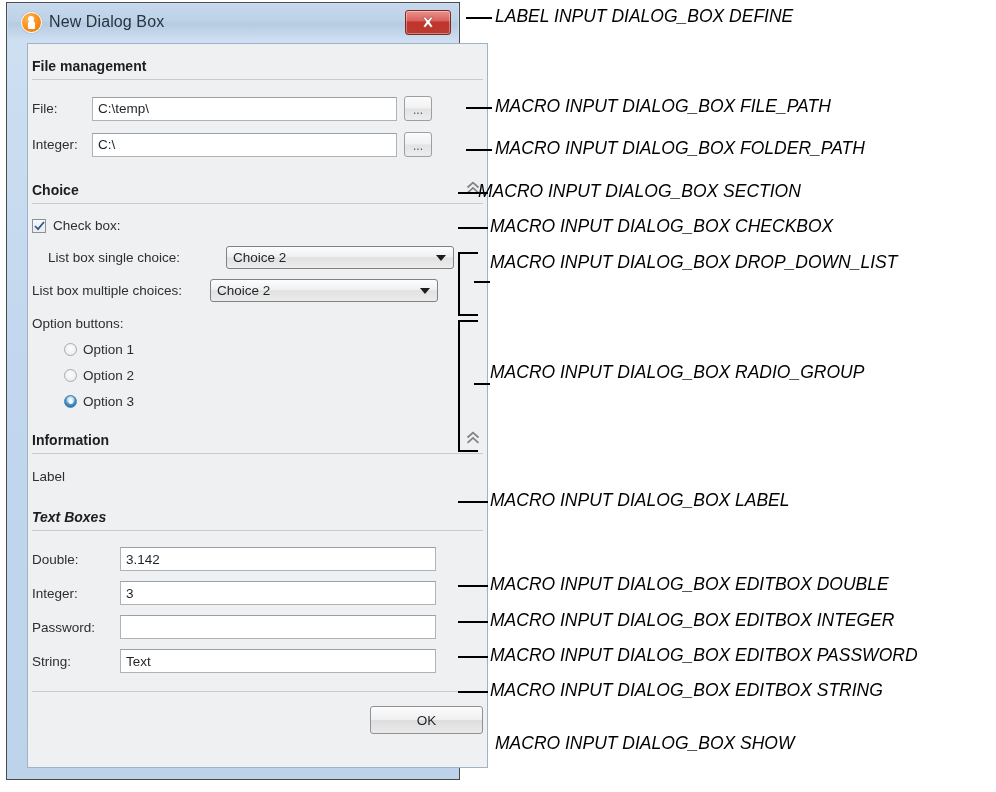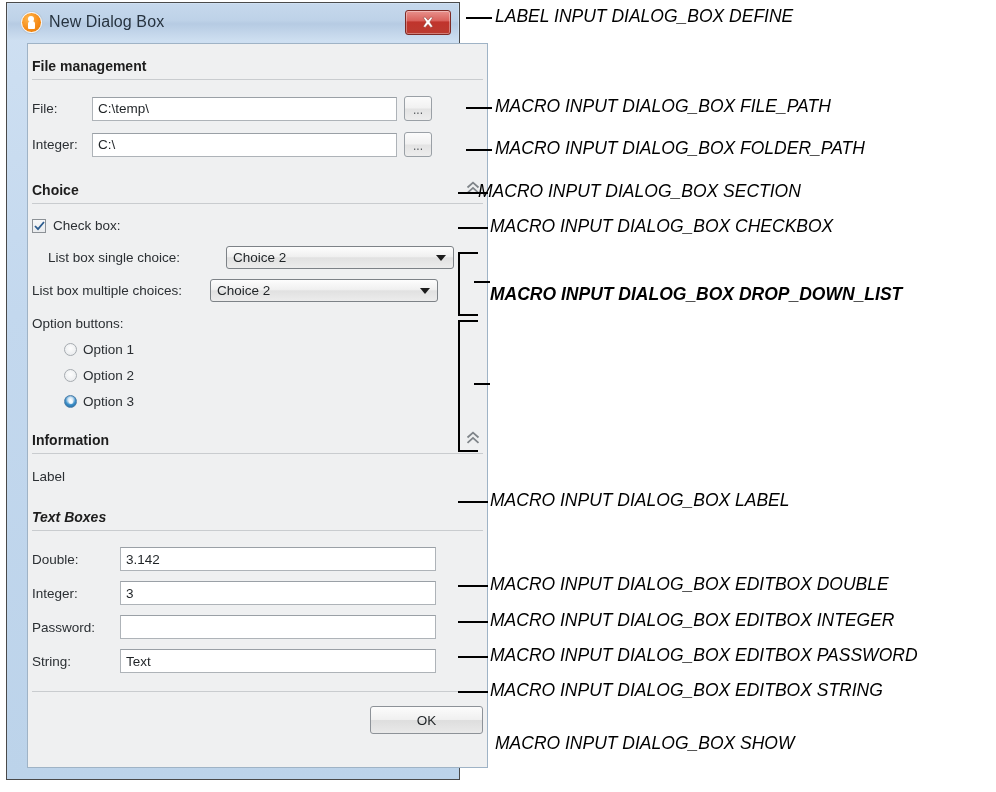--- a/index.html
+++ b/index.html
@@ -304,24 +304,25 @@
   <div class="anno" style="left:495px; top:138px;">MACRO INPUT DIALOG_BOX FOLDER_PATH</div>
 
   <div class="leader" style="left:458px; top:192px; width:30px;"></div>
   <div class="anno" style="left:478px; top:181px;">MACRO INPUT DIALOG_BOX SECTION</div>
 
   <div class="leader" style="left:458px; top:227px; width:30px;"></div>
   <div class="anno" style="left:490px; top:216px;">MACRO INPUT DIALOG_BOX CHECKBOX</div>
 
   <div class="brk" style="left:458px; top:252px; width:18px; height:60px;"></div>
   <div class="brk-stem" style="left:474px; top:281px; width:16px;"></div>
-  <div class="anno" style="left:490px; top:284px;font-weight:bold;">MACRO INPUT DIALOG_BOX DROP_DOWN_LIST</div>
+  <div class="anno" style="left:490px; top:252px;">MACRO INPUT DIALOG_BOX DROP_DOWN_LIST</div>
 
   <div class="brk" style="left:458px; top:320px; width:18px; height:128px;"></div>
   <div class="brk-stem" style="left:474px; top:383px; width:16px;"></div>
+  <div class="anno" style="left:490px; top:362px;">MACRO INPUT DIALOG_BOX RADIO_GROUP</div>
 
   <div class="leader" style="left:458px; top:501px; width:30px;"></div>
   <div class="anno" style="left:490px; top:490px;">MACRO INPUT DIALOG_BOX LABEL</div>
 
   <div class="leader" style="left:458px; top:585px; width:30px;"></div>
   <div class="anno" style="left:490px; top:574px;">MACRO INPUT DIALOG_BOX EDITBOX DOUBLE</div>
 
   <div class="leader" style="left:458px; top:621px; width:30px;"></div>
   <div class="anno" style="left:490px; top:610px;">MACRO INPUT DIALOG_BOX EDITBOX INTEGER</div>
 

